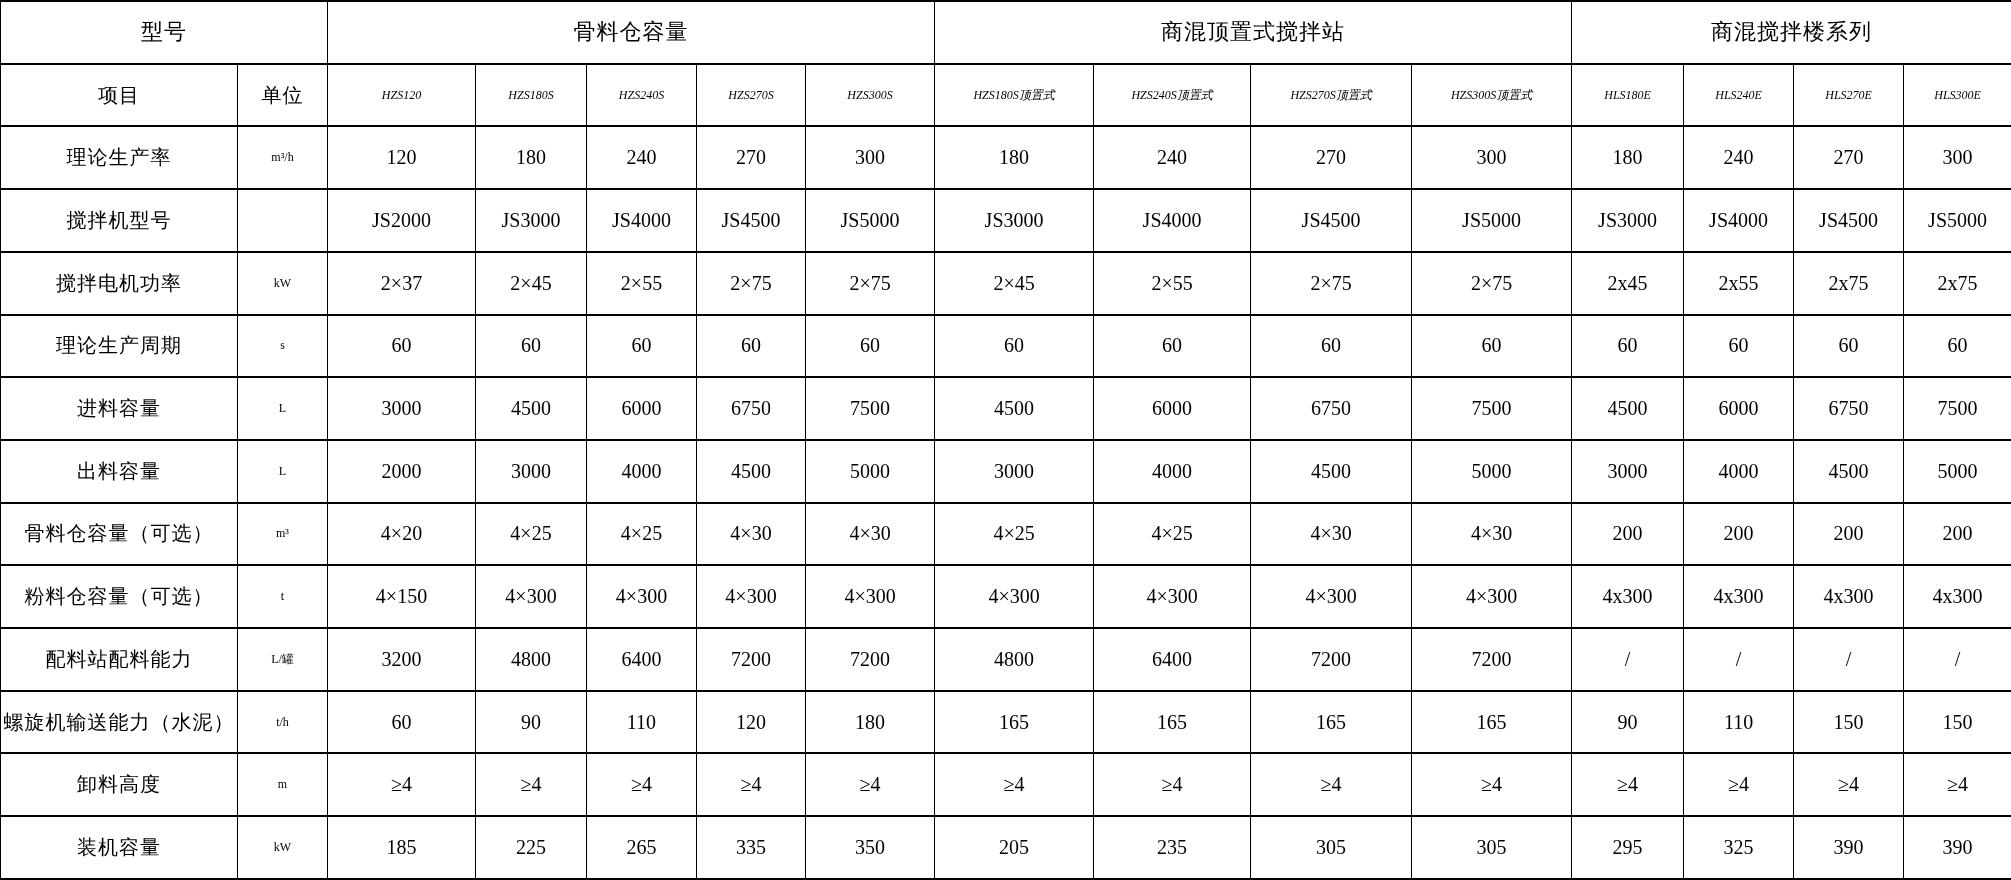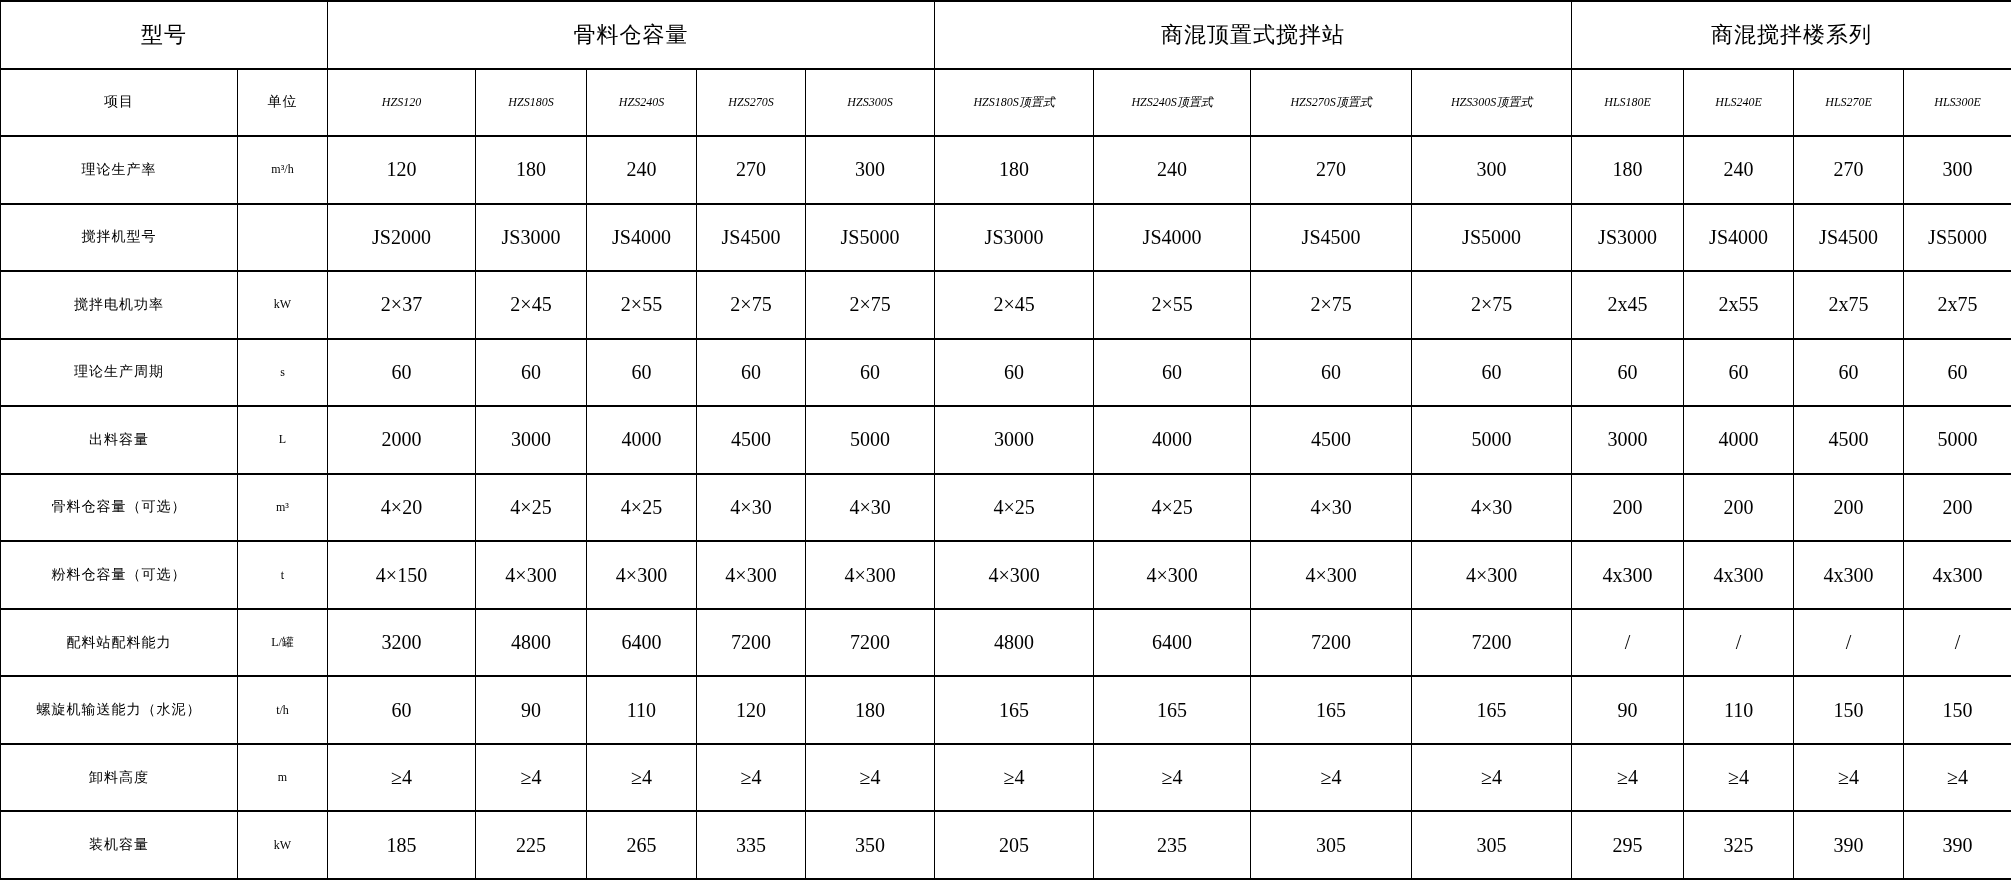--- a/index.html
+++ b/index.html
@@ -29,21 +29,21 @@
     border-bottom: 2px solid #000;
     text-align: center;
     vertical-align: middle;
     padding: 0;
     overflow: hidden;
     white-space: nowrap;
   }
   table.spec tr { height: 55px; }
   td.group { font-size: 22px; letter-spacing: 1px; }
   td.model { font-size: 12px; font-style: italic; }
-  td.lbl   { font-size: 14px; letter-spacing: 1px; }
+  td.lbl   { font-size: 20px; letter-spacing: 1px; }
   td.unit  { font-size: 12px; }
   td.val   { font-size: 20px; }
 </style>
 </head>
 <body>
 
 <div class="page">
 <table class="spec">
   <colgroup>
     <col style="width:237px">
@@ -148,20 +148,37 @@
       <td class="val">60</td>
       <td class="val">60</td>
       <td class="val">60</td>
       <td class="val">60</td>
       <td class="val">60</td>
       <td class="val">60</td>
       <td class="val">60</td>
       <td class="val">60</td>
     </tr>
     <tr>
+      <td class="lbl">进料容量</td>
+      <td class="unit">L</td>
+      <td class="val">3000</td>
+      <td class="val">4500</td>
+      <td class="val">6000</td>
+      <td class="val">6750</td>
+      <td class="val">7500</td>
+      <td class="val">4500</td>
+      <td class="val">6000</td>
+      <td class="val">6750</td>
+      <td class="val">7500</td>
+      <td class="val">4500</td>
+      <td class="val">6000</td>
+      <td class="val">6750</td>
+      <td class="val">7500</td>
+    </tr>
+    <tr>
       <td class="lbl">出料容量</td>
       <td class="unit">L</td>
       <td class="val">2000</td>
       <td class="val">3000</td>
       <td class="val">4000</td>
       <td class="val">4500</td>
       <td class="val">5000</td>
       <td class="val">3000</td>
       <td class="val">4000</td>
       <td class="val">4500</td>

